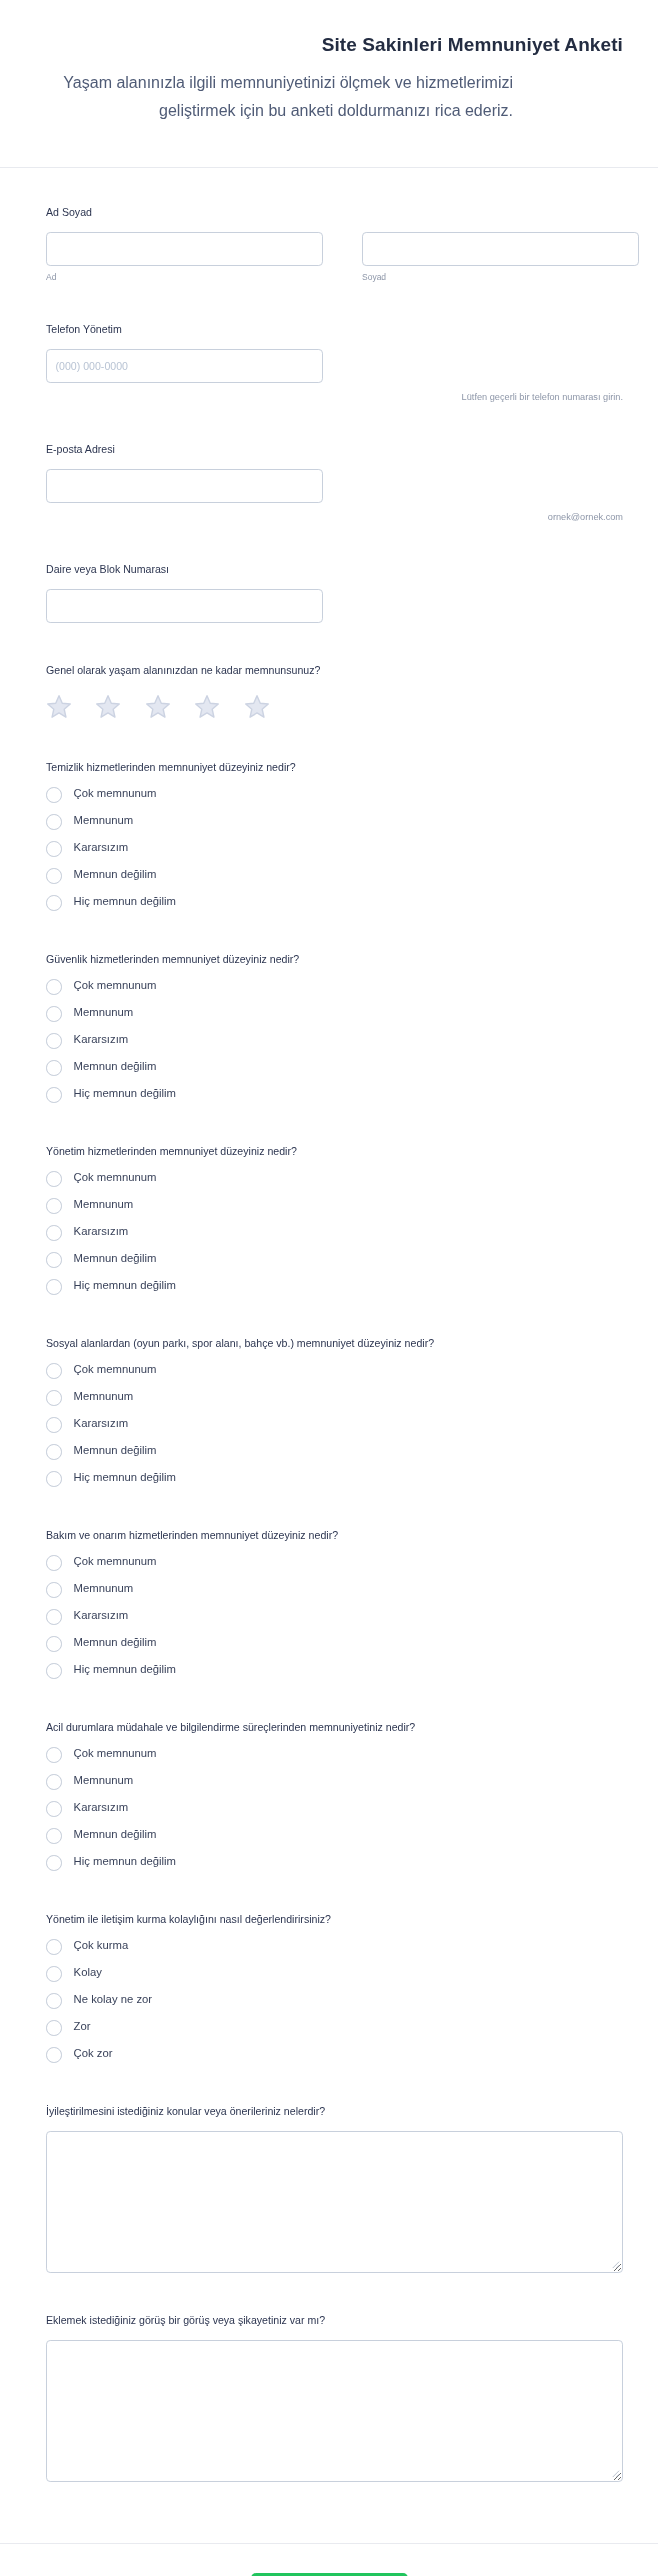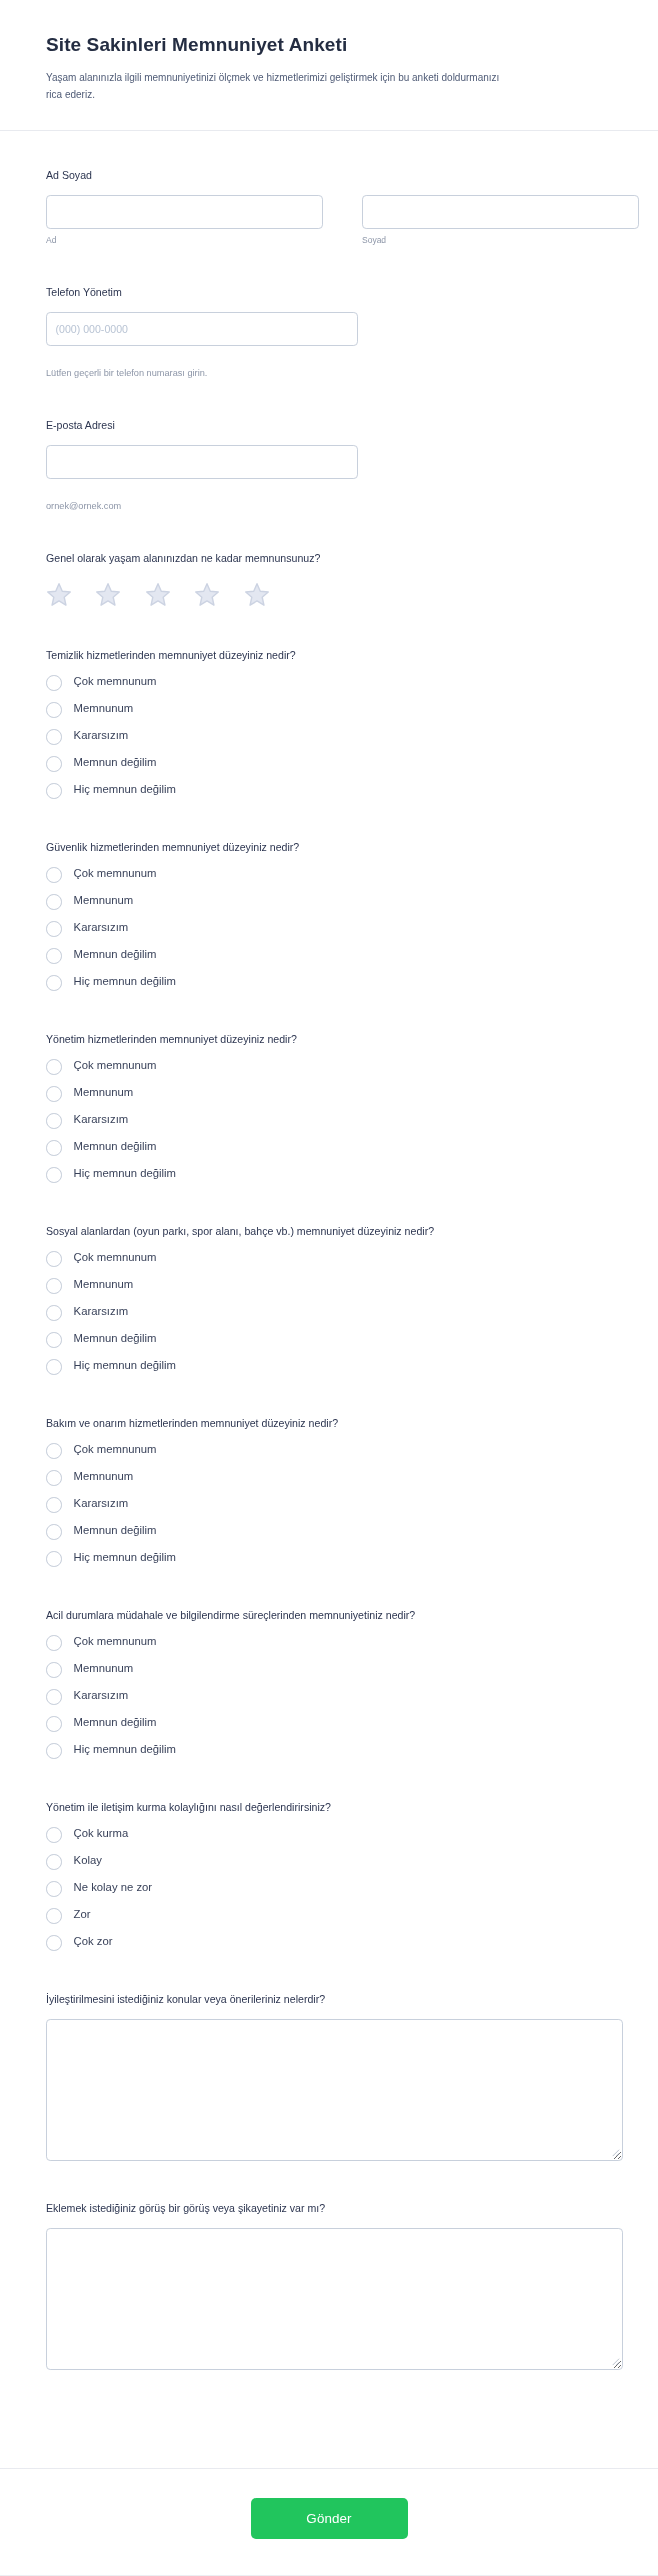--- a/index.html
+++ b/index.html
@@ -12,52 +12,53 @@
   .form-card {
     width: 658px;
     min-height: 2576px;
     background: #ffffff;
     border-bottom: 0.7px solid #eceef2;
     display: flex;
     flex-direction: column;
   }
   
   .form-header {
-    padding: 34px 35px 26px 46px;
+    padding: 34px 35px 42px 46px;
     border-bottom: 0.7px solid #e8eaef;
+    text-align: right;
   }
   .form-title {
     font-size: 19px;
     font-weight: 700;
     color: #242d42;
     letter-spacing: 0.1px;
     margin-bottom: 12.7px;
   }
   .form-subtitle {
-    font-size: 10px;
+    font-size: 16px;
     line-height: 1.75;
     color: #4f5b76;
     max-width: 467px;
   }
   
   .form-body {
     padding: 38px 35px 20px 46px;
     flex: 1 0 auto;
   }
   .field-group { margin-bottom: 41px; }
   .field-label {
     display: block;
     font-size: 10.6px;
     font-weight: 400;
     color: #2c3550;
     margin-bottom: 14px;
   }
   .text-input {
     display: block;
-    width: 312px;
+    width: 277px;
     height: 34px;
     border: 0.7px solid #c8d0dc;
     border-radius: 4.2px;
     background: #ffffff;
     padding: 0 8.5px;
     font-size: 10.6px;
     color: #39425a;
     outline: none;
     font-family: inherit;
   }
@@ -68,21 +69,22 @@
   .sublabel {
     display: block;
     font-size: 8.5px;
     color: #8d96a8;
     margin-top: 6.4px;
   }
   .help-text {
     display: block;
     font-size: 9.2px;
     color: #8d96a8;
-    margin-top: 22px;
+    margin-top: 9px;
+    text-align: right;
   }
   
   .stars-row { display: flex; gap: 23.4px; margin-top: 18.4px; }
   .star { width: 26px; height: 26px; cursor: pointer; display: inline-block; }
   .star svg { width: 100%; height: 100%; display: block; }
   
   .radio-option {
     display: flex;
     gap: 12px;
     margin-bottom: 10px;
@@ -173,20 +175,24 @@
       <input type="text" class="text-input" placeholder="(000) 000-0000" style="">
       <span class="help-text">Lütfen geçerli bir telefon numarası girin.</span>
     </section>
 
     <section class="field-group">
       <span class="field-label">E-posta Adresi</span>
       <input type="text" class="text-input" value="" style="">
       <span class="help-text">ornek@ornek.com</span>
     </section>
 
+    <section class="field-group">
+      <span class="field-label">Daire veya Blok Numarası</span>
+      <input type="text" class="text-input" value="" style="">
+    </section>
 
     <section class="field-group">
       <span class="field-label">Genel olarak yaşam alanınızdan ne kadar memnunsunuz?</span>
       <div class="stars-row" id="stars-row">
           <span class="star">
             <svg viewBox="0 0 24 24">
               <polygon points="12,1.6 15,8.5 22.4,9.2 16.8,14.1 18.4,21.4 12,17.5 5.6,21.4 7.2,14.1 1.6,9.2 9,8.5" fill="#e3e7f1" stroke="#ccd3e2" stroke-width="1.3" stroke-linejoin="round"></polygon>
             </svg>
           </span>
           <span class="star">

